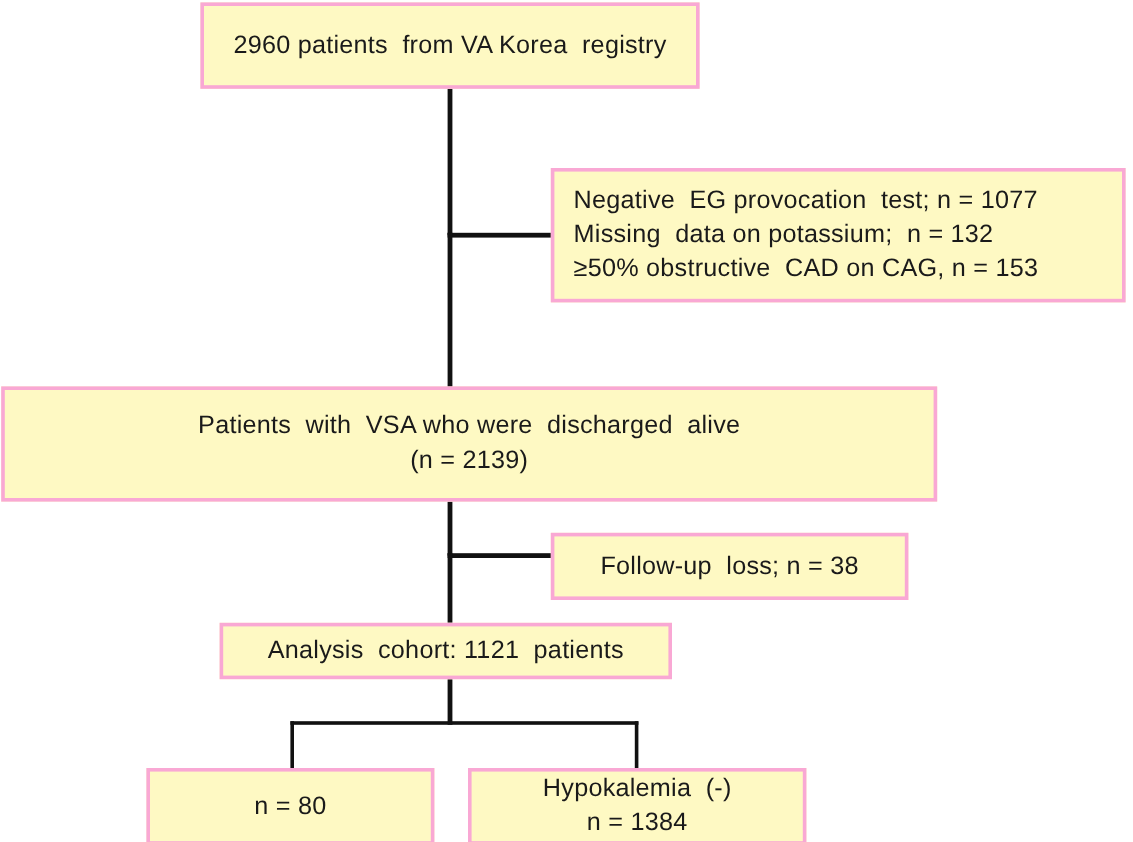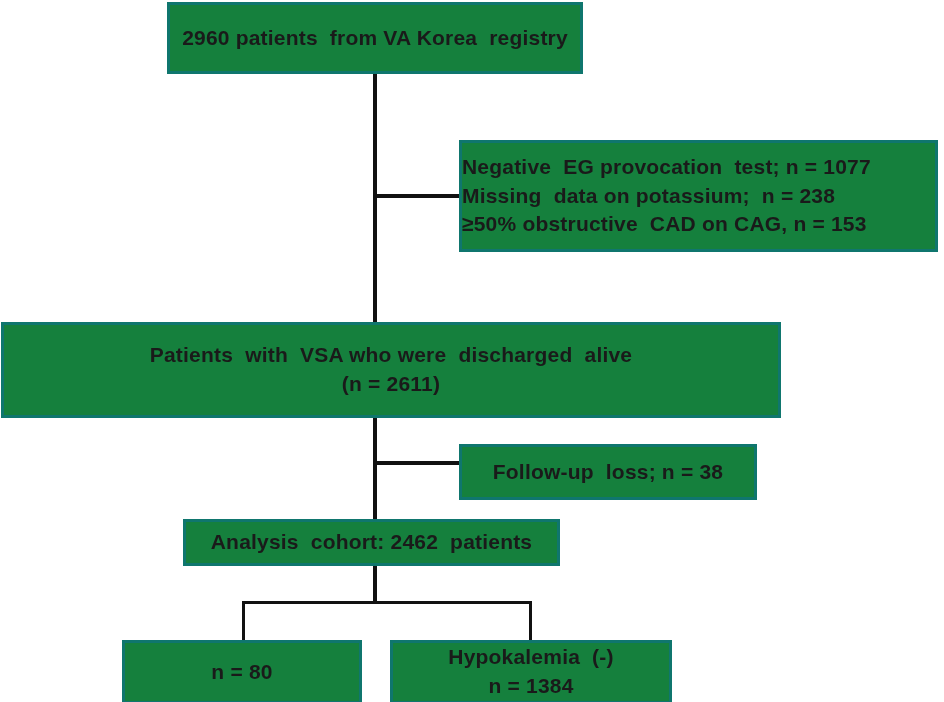--- a/index.html
+++ b/index.html
@@ -12,41 +12,40 @@
     position: relative;
     width: 944px;
     height: 702px;
     background: #ffffff;
     font-family: "Liberation Sans", sans-serif;
     overflow: hidden;
   }
   .node {
     position: absolute;
     box-sizing: border-box;
-    background: #15803d;
-    border: 3px solid #0f766e;
+    background: #fef9c3;
+    border: 3px solid #f9a8d4;
     display: flex;
     flex-direction: column;
     align-items: center;
     justify-content: center;
     z-index: 3;
-    font-weight: bold;
   }
   .node.align-left {
     align-items: flex-start;
   }
   .node-line {
     font-size: 21px;
     line-height: 1.38;
     color: #1a1a1a;
     white-space: pre;
     letter-spacing: 0.2px;
   }
   .node.align-left .node-line {
-    padding-left: 0;
+    padding-left: 16px;
   }
   .connector {
     position: absolute;
     background: #111111;
     z-index: 1;
   }
   .v-line { width: 4px; }
   .h-line { height: 4px; }
   .leg { width: 3px; }
   .split-bar { height: 3px; }
@@ -68,35 +67,35 @@
   <div class="connector split-bar" style="left:242px; top:601px; width:290px;"></div>
   <div class="connector leg" style="left:242px; top:601px; height:40px;"></div>
   <div class="connector leg" style="left:529px; top:601px; height:40px;"></div>
 
   <div class="node" style="left:167px; top:2px; width:416px; height:72px;">
     <div class="node-line">2960 patients  from VA Korea  registry</div>
   </div>
 
   <div class="node align-left" style="left:459px; top:140px; width:479px; height:112px;">
     <div class="node-line">Negative  EG provocation  test; n = 1077</div>
-    <div class="node-line">Missing  data on potassium;  n = 238</div>
+    <div class="node-line">Missing  data on potassium;  n = 132</div>
     <div class="node-line">≥50% obstructive  CAD on CAG, n = 153</div>
   </div>
 
   <div class="node" style="left:1px; top:322px; width:780px; height:96px;">
     <div class="node-line">Patients  with  VSA who were  discharged  alive</div>
-    <div class="node-line">(n = 2611)</div>
+    <div class="node-line">(n = 2139)</div>
   </div>
 
   <div class="node" style="left:459px; top:444px; width:298px; height:56px;">
     <div class="node-line">Follow-up  loss; n = 38</div>
   </div>
 
   <div class="node" style="left:183px; top:519px; width:377px; height:47px;">
-    <div class="node-line">Analysis  cohort: 2462  patients</div>
+    <div class="node-line">Analysis  cohort: 1121  patients</div>
   </div>
 
   <div class="node" style="left:122px; top:640px; width:240px; height:64px;">
     <div class="node-line">n = 80</div>
   </div>
 
   <div class="node" style="left:390px; top:640px; width:282px; height:64px;">
     <div class="node-line">Hypokalemia  (-)</div>
     <div class="node-line">n = 1384</div>
   </div>

